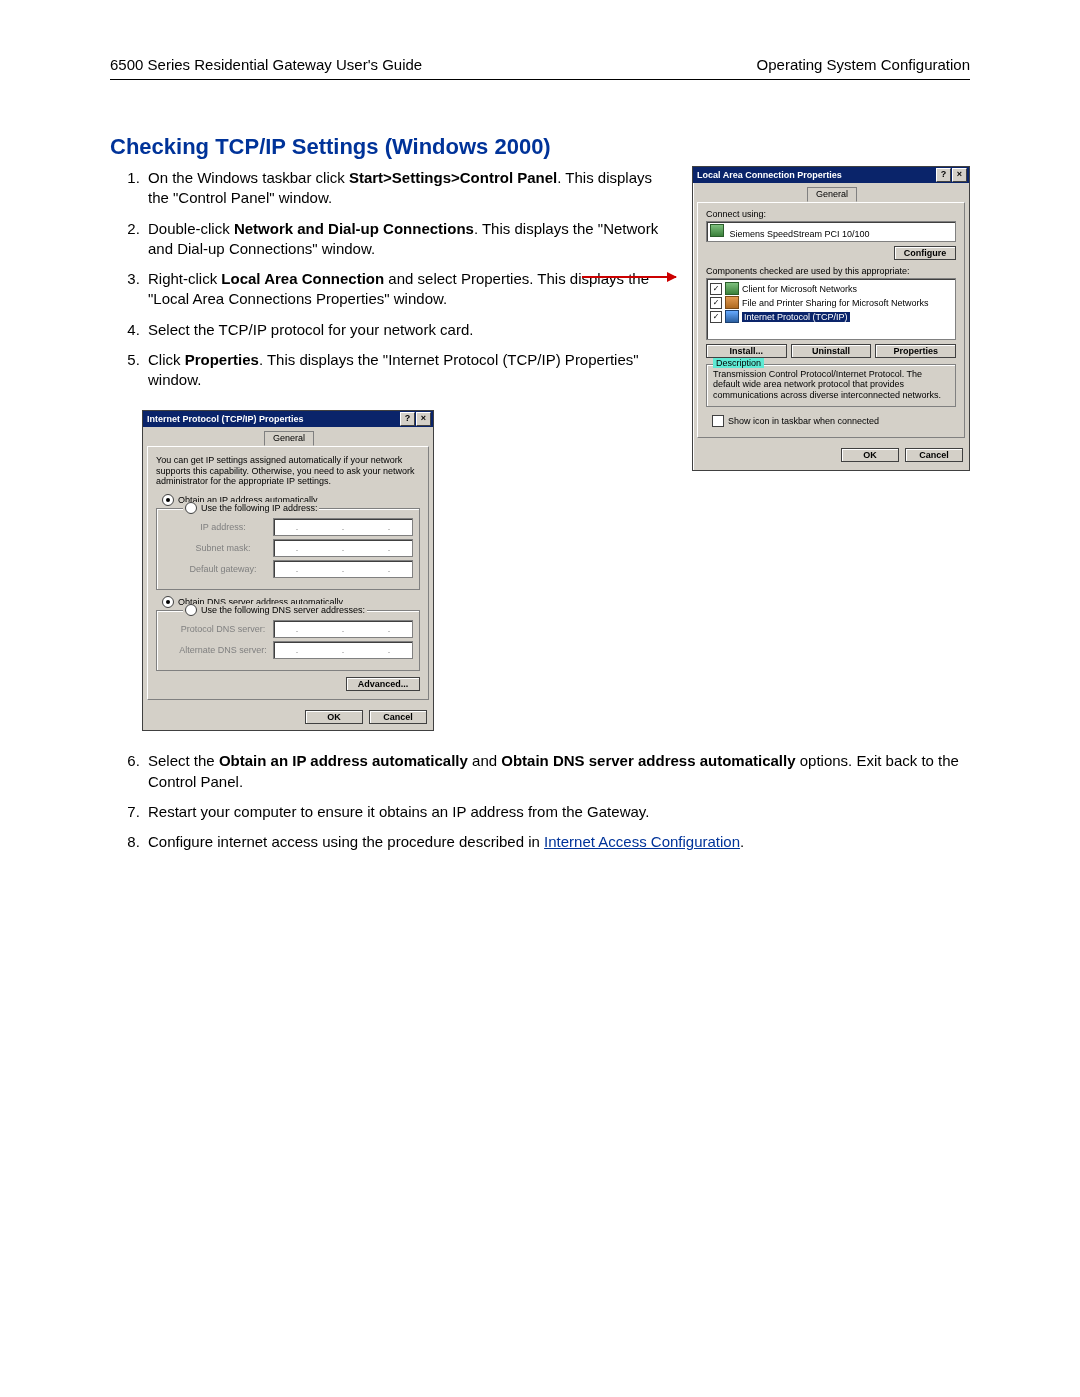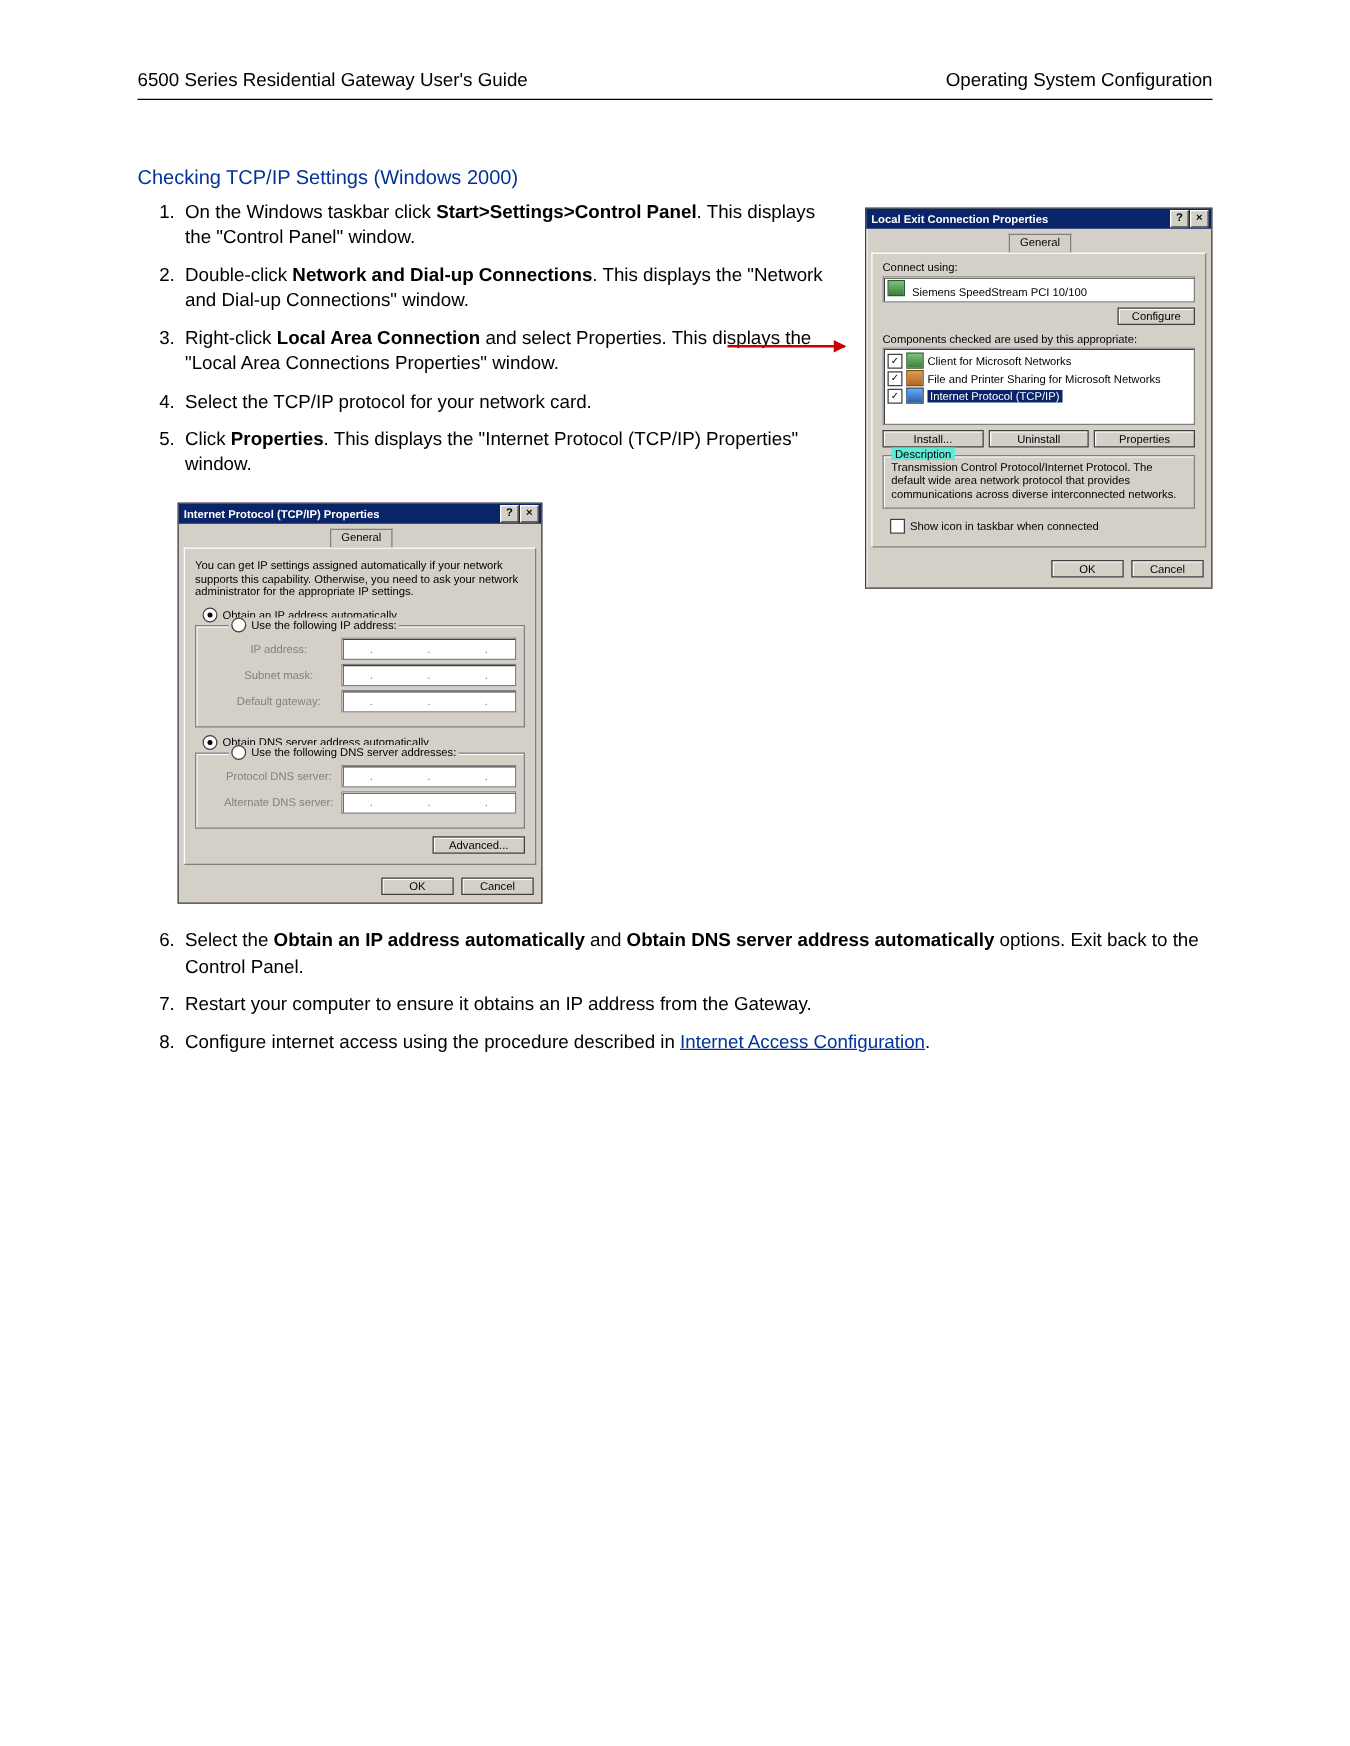--- a/index.html
+++ b/index.html
@@ -21,22 +21,22 @@
     justify-content: space-between;
     font-size: 15px;
     padding-bottom: 4px;
   }
   .hdr-rule {
     border-top: 1px solid #000;
     margin-top: 2px;
   }
   h2 {
     color: #003399;
-    font-size: 16px;
-    font-weight: normal;
+    font-size: 22px;
+    font-weight: bold;
     margin: 54px 0 8px 0;
   }
   ol {
     margin: 0 0 0 0;
     padding-left: 34px;
     font-size: 15px;
   }
   ol li {
     margin-bottom: 10px;
     line-height: 1.35;
@@ -95,20 +95,21 @@
     padding:2px 3px;
   }
   .btn {
     display:inline-block;
     background:#d4d0c8;
     border:1px solid #404040;
     box-shadow: inset 1px 1px 0 #fff;
     padding:1px 0;
     font-size:9px;
     text-align:center;
+    font-weight:bold;
   }
   .btnrow { display:flex; gap:4px; margin-top:4px; }
   .btnrow .btn { flex:1; }
   .group {
     border:1px solid #808080;
     box-shadow: inset 1px 1px 0 #fff;
     padding:4px 6px 6px 6px;
     margin-top:6px;
     position:relative;
   }
@@ -198,21 +199,21 @@
     <li><span>Double-click </span><b>Network and Dial-up Connections</b><span>. This displays the "Network and Dial-up Connections" window.</span></li>
     <li><span>Right-click </span><b>Local Area Connection</b><span> and select Properties. This displays the "Local Area Connections Properties" window.</span></li>
     <li><span>Select the TCP/IP protocol for your network card.</span></li>
     <li><span>Click </span><b>Properties</b><span>. This displays the "Internet Protocol (TCP/IP) Properties" window.</span></li>
   </ol>
 
   <div class="arrow"></div>
 
   <div class="lan-dialog">
     <div class="titlebar">
-      <span class="t-title">Local Exit Connection Properties</span>
+      <span class="t-title">Local Area Connection Properties</span>
       <span class="title-btn">?</span>
       <span class="title-btn">×</span>
     </div>
     <div class="tabbar"><span class="tab">General</span></div>
     <div class="tabpanel">
       <div>Connect using:</div>
       <div class="sunken" style="margin-top:2px;">
         <span class="ic net"></span>
         <span style="margin-left:3px;">Siemens SpeedStream PCI 10/100</span>
       </div>

